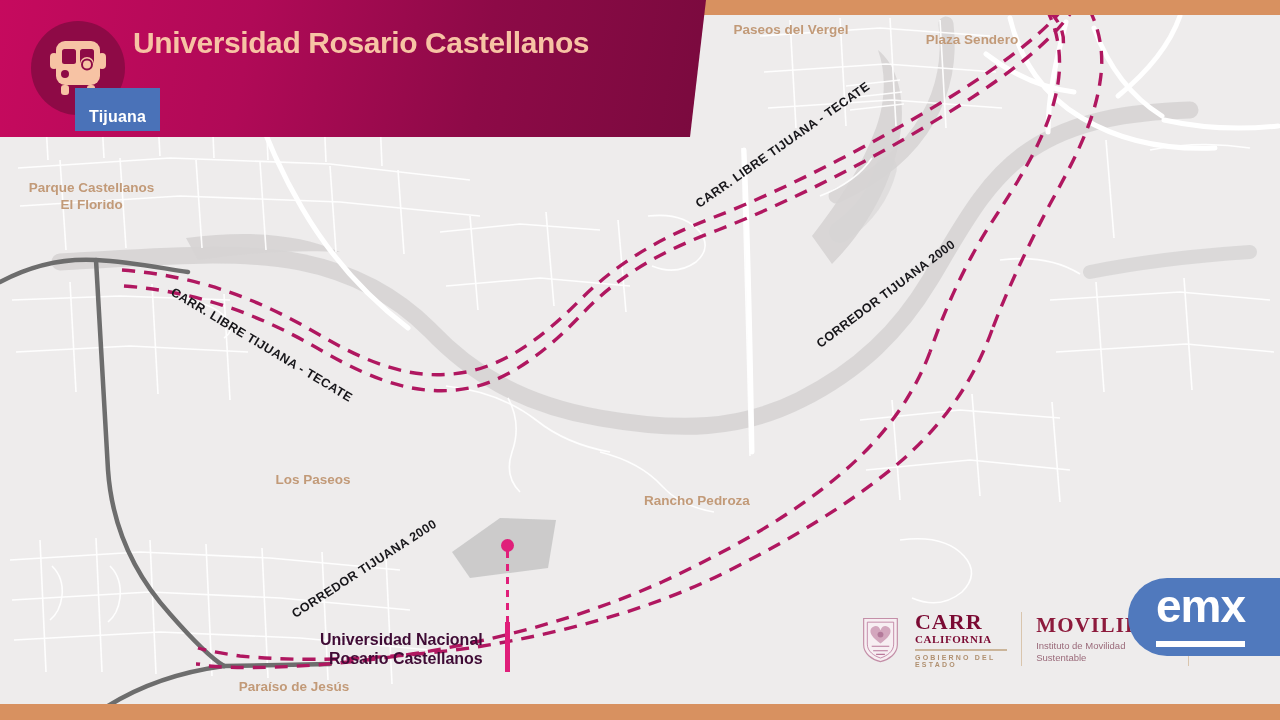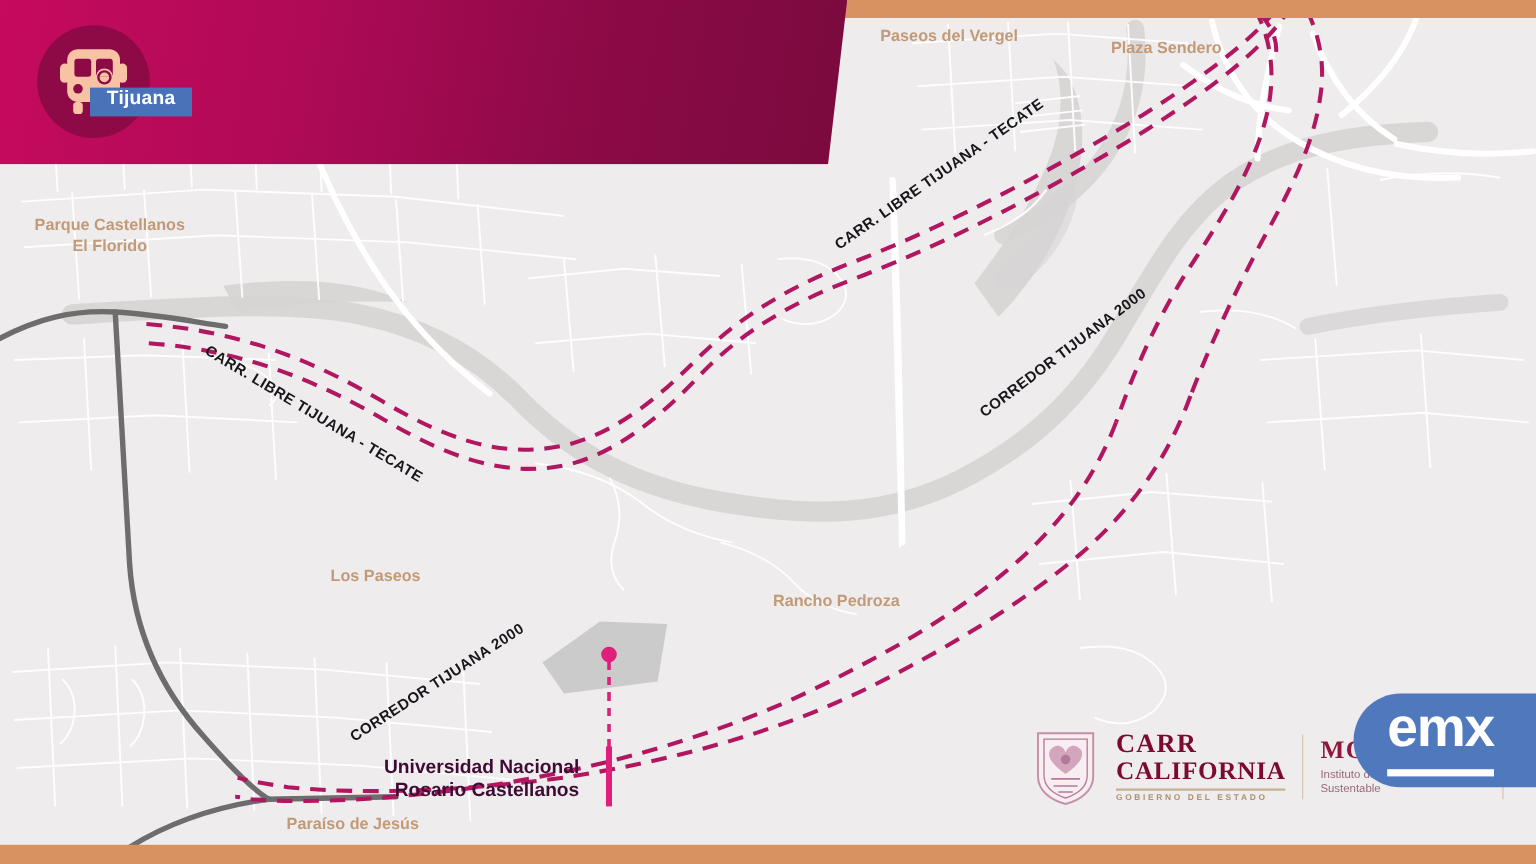--- a/index.html
+++ b/index.html
@@ -39,24 +39,24 @@
   }
   #bus-badge svg { display:block; }
   #banner-title {
     position:absolute; left:133px; top:27px; width:560px;
     color:#f7c3a4;
     font-size:30px; font-weight:bold; line-height:1.08;
     letter-spacing:-0.4px;
   }
   #banner-title .line2 { display:block; }
   #tijuana-badge {
-    position:absolute; left:75px; top:73px;
+    position:absolute; left:75px; top:88px;
     background:#4a72b8; color:#ffffff;
     font-size:16px; font-weight:bold;
-    padding:1px 14px 5px 14px;
+    padding:20px 14px 5px 14px;
     z-index:50;
     letter-spacing:0.2px;
   }
 
   
   .place-label {
     position:absolute; z-index:15;
     color:#c29a78; font-size:13.5px; font-weight:bold;
     text-align:center; line-height:1.25;
     white-space:pre-line;
@@ -105,21 +105,21 @@
   #crest-svg { display:block; }
   #bc-text {
     display:flex; flex-direction:column; line-height:1;
   }
   #bc-text .bc1 {
     font-family:"Liberation Serif", serif;
     font-size:22px; font-weight:bold; color:#7b0a33; letter-spacing:1px;
   }
   #bc-text .bc2 {
     font-family:"Liberation Serif", serif;
-    font-size:21px; font-weight:bold; color:#7b0a33; letter-spacing:0.6px;
+    font-size:11px; font-weight:bold; color:#7b0a33; letter-spacing:0.6px;
     margin-top:1px;
   }
   #bc-text .bc-rule { height:2px; background:#cbb59a; margin:4px 0 3px 0; }
   #bc-text .bc3 {
     font-size:7px; font-weight:bold; color:#b09070; letter-spacing:2.2px;
   }
   #mov-text { display:flex; flex-direction:column; line-height:1; }
   #mov-text .mv1 {
     font-family:"Liberation Serif", serif;
     font-size:21px; font-weight:bold; color:#8d1a3c; letter-spacing:1.2px;
@@ -357,20 +357,21 @@
       <path d="M 30 25 a 7 7 0 0 1 14 0 z" fill="#f7c3a4"></path>
       <circle cx="37" cy="25.5" r="5" fill="none" stroke="#8e0a46" stroke-width="2"></circle>
       <rect x="0" y="14" width="8" height="16" rx="4" fill="#f7c3a4"></rect>
       <rect x="48" y="14" width="8" height="16" rx="4" fill="#f7c3a4"></rect>
       <circle cx="15" cy="35" r="4" fill="#8e0a46"></circle>
       <rect x="11" y="46" width="8" height="10" rx="3" fill="#f7c3a4"></rect>
       <rect x="37" y="46" width="8" height="10" rx="3" fill="#f7c3a4"></rect>
     </svg>
   </div>
   <div id="banner-title">
+    <span class="line2">Universidad Rosario Castellanos</span>
   </div>
 </div>
 <div id="tijuana-badge">Tijuana</div>
 
 <div id="logo-row">
 
   <svg id="crest-svg" width="56" height="68" viewBox="0 0 56 68">
     <path d="M 5,6 L 51,6 L 51,42 C 51,54 40,62 28,65 C 16,62 5,54 5,42 Z" fill="#f7eef2" stroke="#c48fa8" stroke-width="1.6"></path>
     <path d="M 10,11 L 46,11 L 46,41 C 46,51 37,57 28,60 C 19,57 10,51 10,41 Z" fill="none" stroke="#b9789a" stroke-width="1.1"></path>
     <path d="M 15,20 C 20,14 26,16 28,22 C 30,16 36,14 41,20 C 44,26 38,33 28,40

